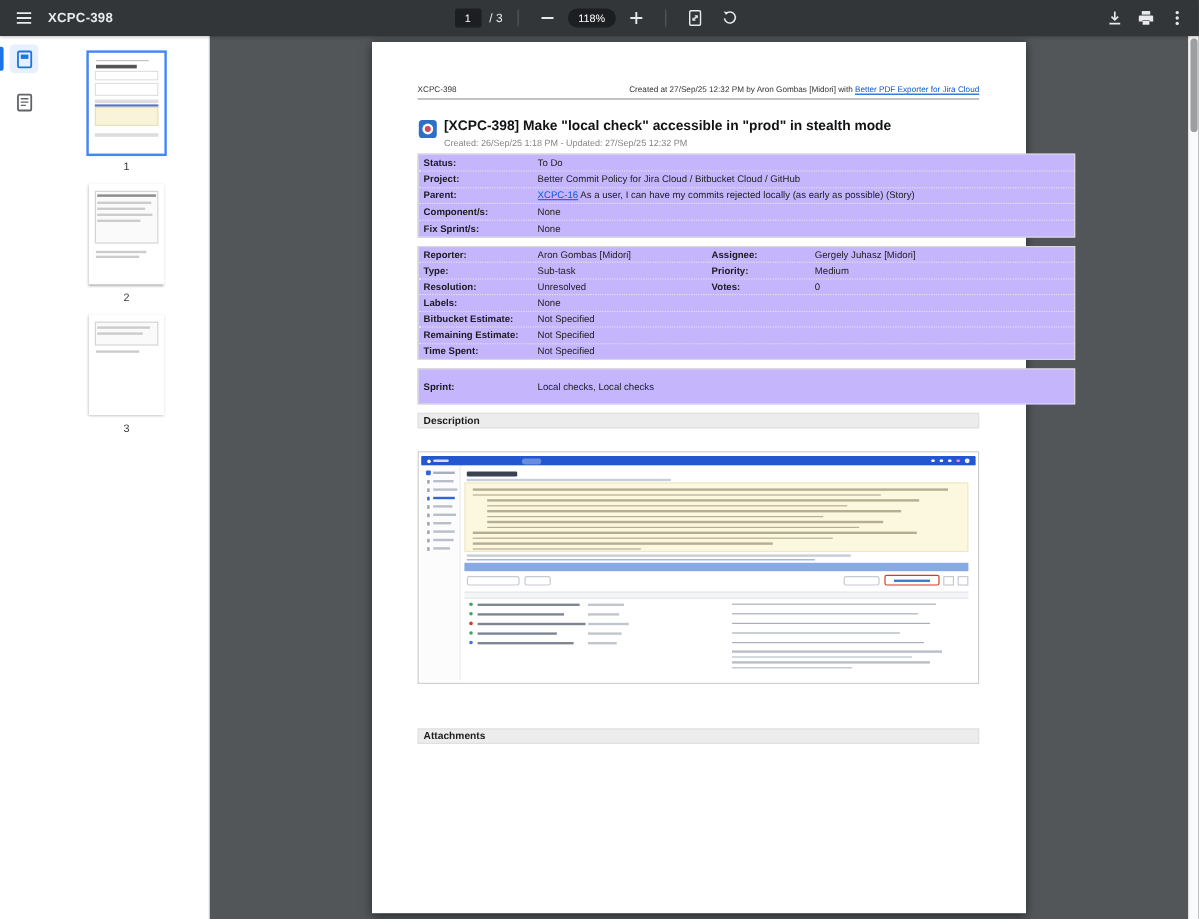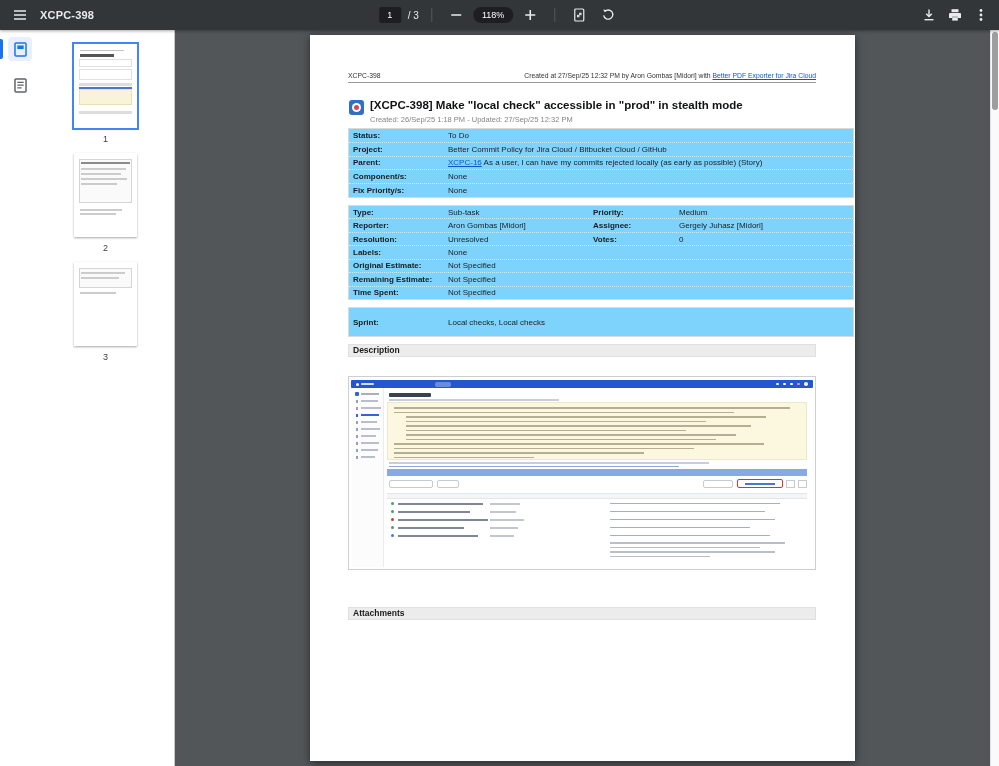--- a/index.html
+++ b/index.html
@@ -52,21 +52,21 @@
   .jlink { color:#0b57d0; text-decoration:underline; cursor:pointer; }
 
   .type-icon { position:absolute; left:39px; top:65px; width:15px; height:15px; border-radius:3px;
                background:#2f6fc4; }
   .ti-ring { position:absolute; inset:3px; background:#fff; border-radius:50%; }
   .ti-dot { position:absolute; inset:5px; background:#d3455b; border-radius:50%; }
   .doc-title { position:absolute; left:60px; top:64px; font-size:11.5px; font-weight:bold;
                color:#101214; white-space:nowrap; }
   .doc-dates { position:absolute; left:60px; top:80px; font-size:7.5px; color:#858585; }
 
-  .box { position:absolute; left:38px; width:506px; border:1px solid #d9d9d9; background:#7dd3fc;
+  .box { position:absolute; left:38px; width:548px; border:1px solid #d9d9d9; background:#c4b5fd;
          display:flex; flex-direction:column; }
   .box1 { top:93px; height:70px; }
   .box2 { top:170px; height:95px; }
   .box3 { top:272px; height:30px; }
   .row { flex:1; display:grid; grid-template-columns:95px 1fr; align-items:center;
          padding:0 4px; font-size:8px; }
   .row4 { flex:1; display:grid; grid-template-columns:95px 145px 86px 1fr; align-items:center;
           padding:0 4px; font-size:8px; }
   .box .row:not(:last-child), .box .row4:not(:last-child) { border-bottom:1px dotted #e3e3e3; }
   .lbl { font-weight:bold; color:#1b1b1b; white-space:nowrap; }
@@ -253,52 +253,52 @@
       </div>
       <div class="row">
         <span class="lbl">Parent:</span>
         <span class="val"><a class="jlink">XCPC-16</a><span> As a user, I can have my commits rejected locally (as early as possible) (Story)</span></span>
       </div>
       <div class="row">
         <span class="lbl">Component/s:</span>
         <span class="val">None</span>
       </div>
       <div class="row">
-        <span class="lbl">Fix Priority/s:</span>
+        <span class="lbl">Fix Sprint/s:</span>
         <span class="val">None</span>
       </div>
     </div>
 
     <div class="box box2">
+      <div class="row4">
+        <span class="lbl">Reporter:</span>
+        <span class="val">Aron Gombas [Midori]</span>
+        <span class="lbl">Assignee:</span>
+        <span class="val">Gergely Juhasz [Midori]</span>
+      </div>
       <div class="row4">
         <span class="lbl">Type:</span>
         <span class="val">Sub-task</span>
         <span class="lbl">Priority:</span>
         <span class="val">Medium</span>
       </div>
       <div class="row4">
-        <span class="lbl">Reporter:</span>
-        <span class="val">Aron Gombas [Midori]</span>
-        <span class="lbl">Assignee:</span>
-        <span class="val">Gergely Juhasz [Midori]</span>
-      </div>
-      <div class="row4">
         <span class="lbl">Resolution:</span>
         <span class="val">Unresolved</span>
         <span class="lbl">Votes:</span>
         <span class="val">0</span>
       </div>
       <div class="row4">
         <span class="lbl">Labels:</span>
         <span class="val">None</span>
         <span></span>
           <span></span>
       </div>
       <div class="row4">
-        <span class="lbl">Original Estimate:</span>
+        <span class="lbl">Bitbucket Estimate:</span>
         <span class="val">Not Specified</span>
         <span></span>
           <span></span>
       </div>
       <div class="row4">
         <span class="lbl">Remaining Estimate:</span>
         <span class="val">Not Specified</span>
         <span></span>
           <span></span>
       </div>

